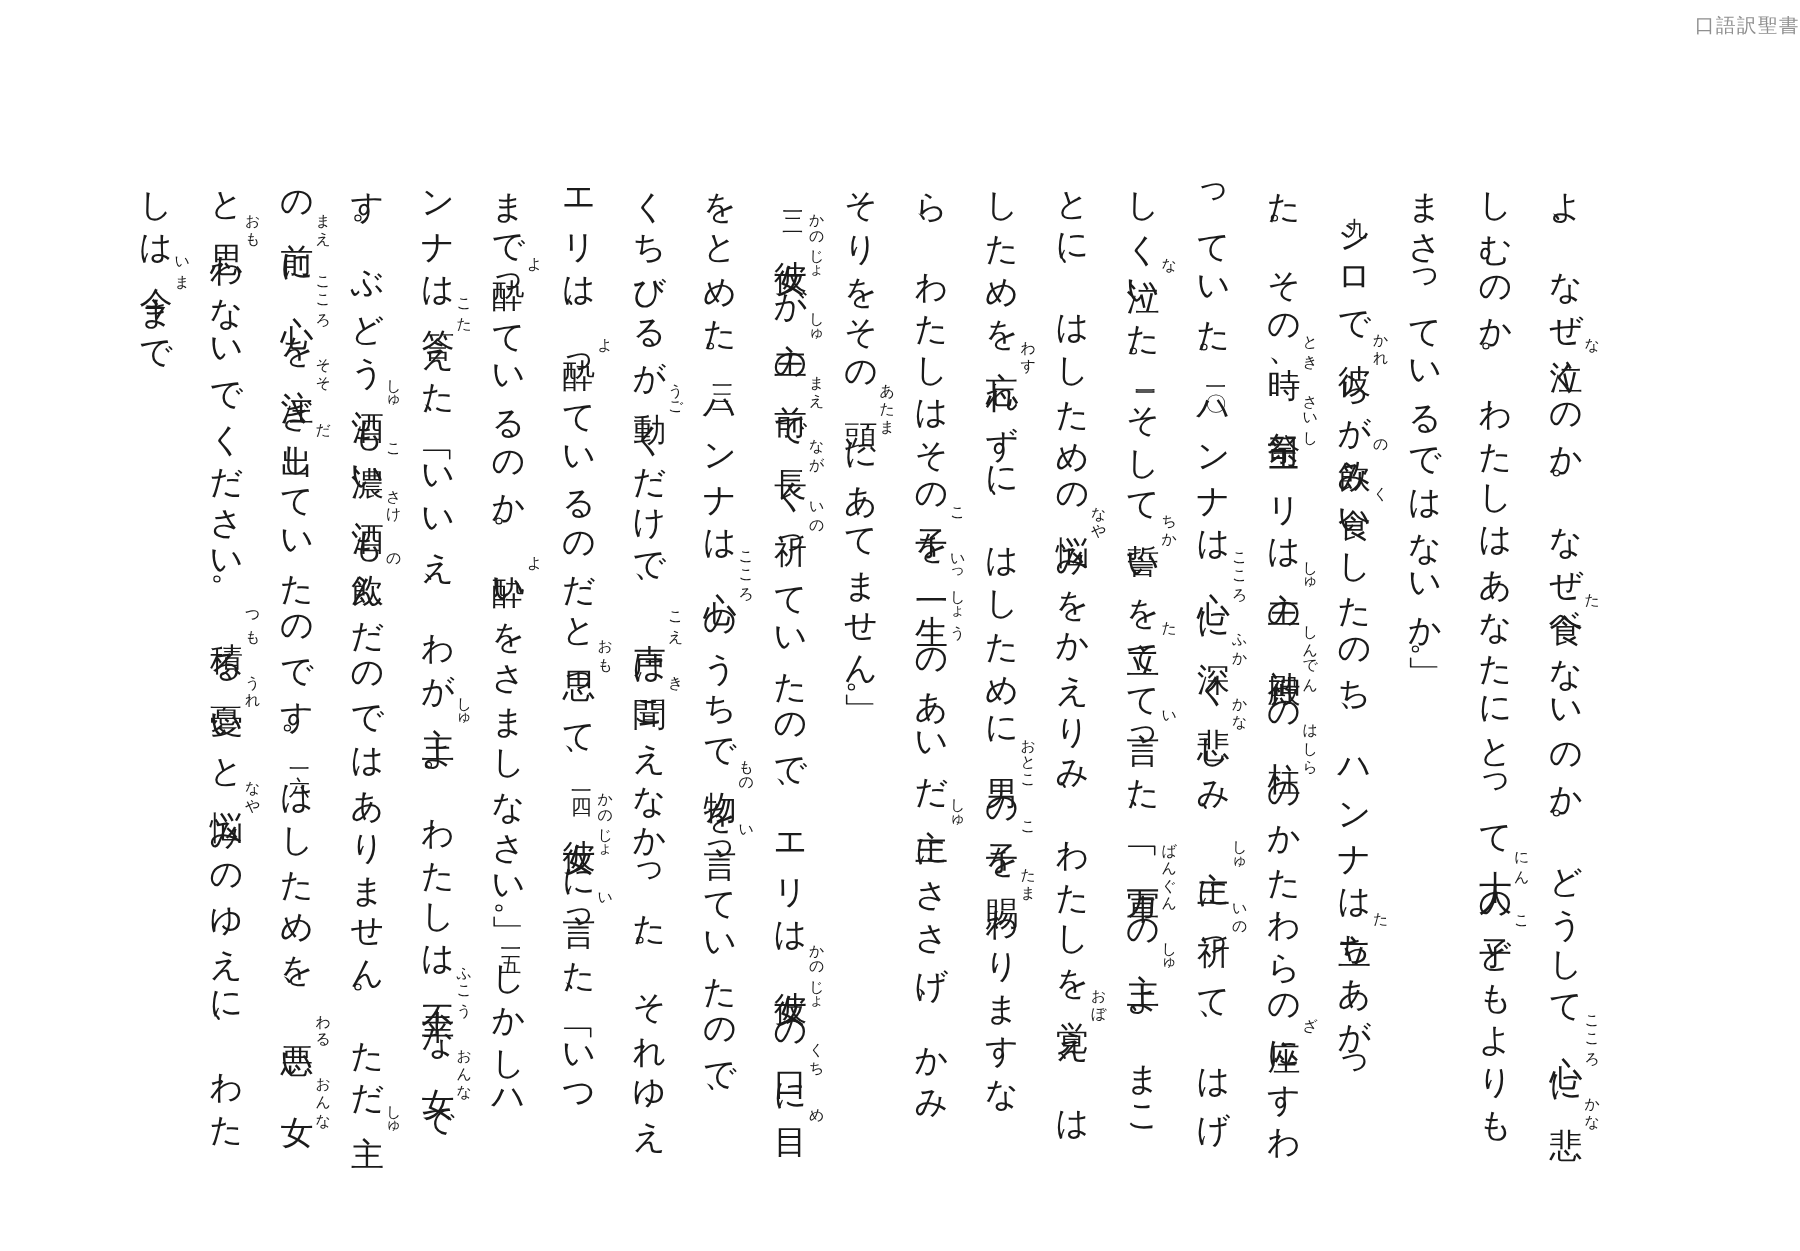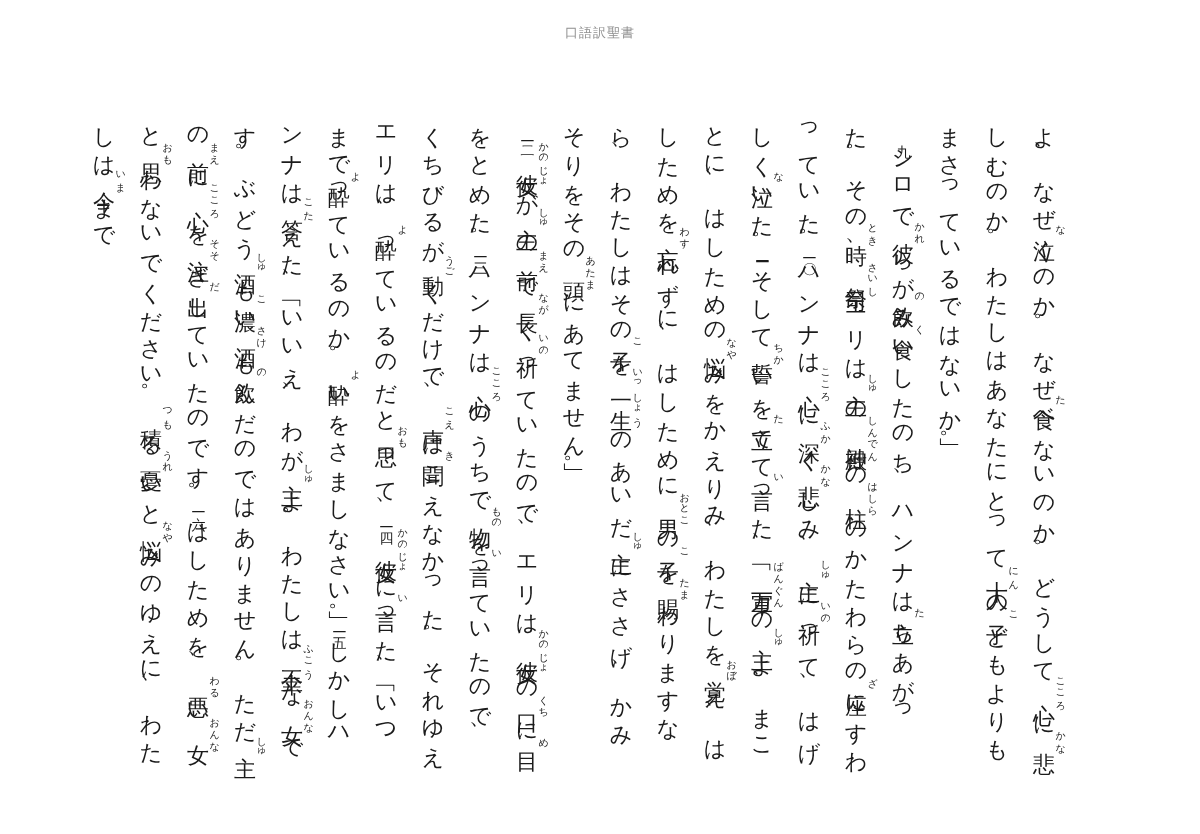--- a/index.html
+++ b/index.html
@@ -9,23 +9,23 @@
     overflow: hidden;
     font-family: "Liberation Serif", "DejaVu Serif", serif;
   }
   .page {
     position: relative;
     width: 1200px; height: 834px;
     background: var(--page-bg, #ffffff);
   }
   .running-head {
     position: absolute;
-    top: 24px; left: 0;
+    top: 8px; left: 0;
     width: 100%;
-    text-align: center;
+    text-align: right;
     font-family: "Liberation Sans", "DejaVu Sans", sans-serif;
     font-size: 13px;
     letter-spacing: 1px;
     color: var(--header-color, #8f8f8f);
   }
   .scripture {
     position: absolute;
     top: 112px;
     right: 132px;
     height: 652px;

